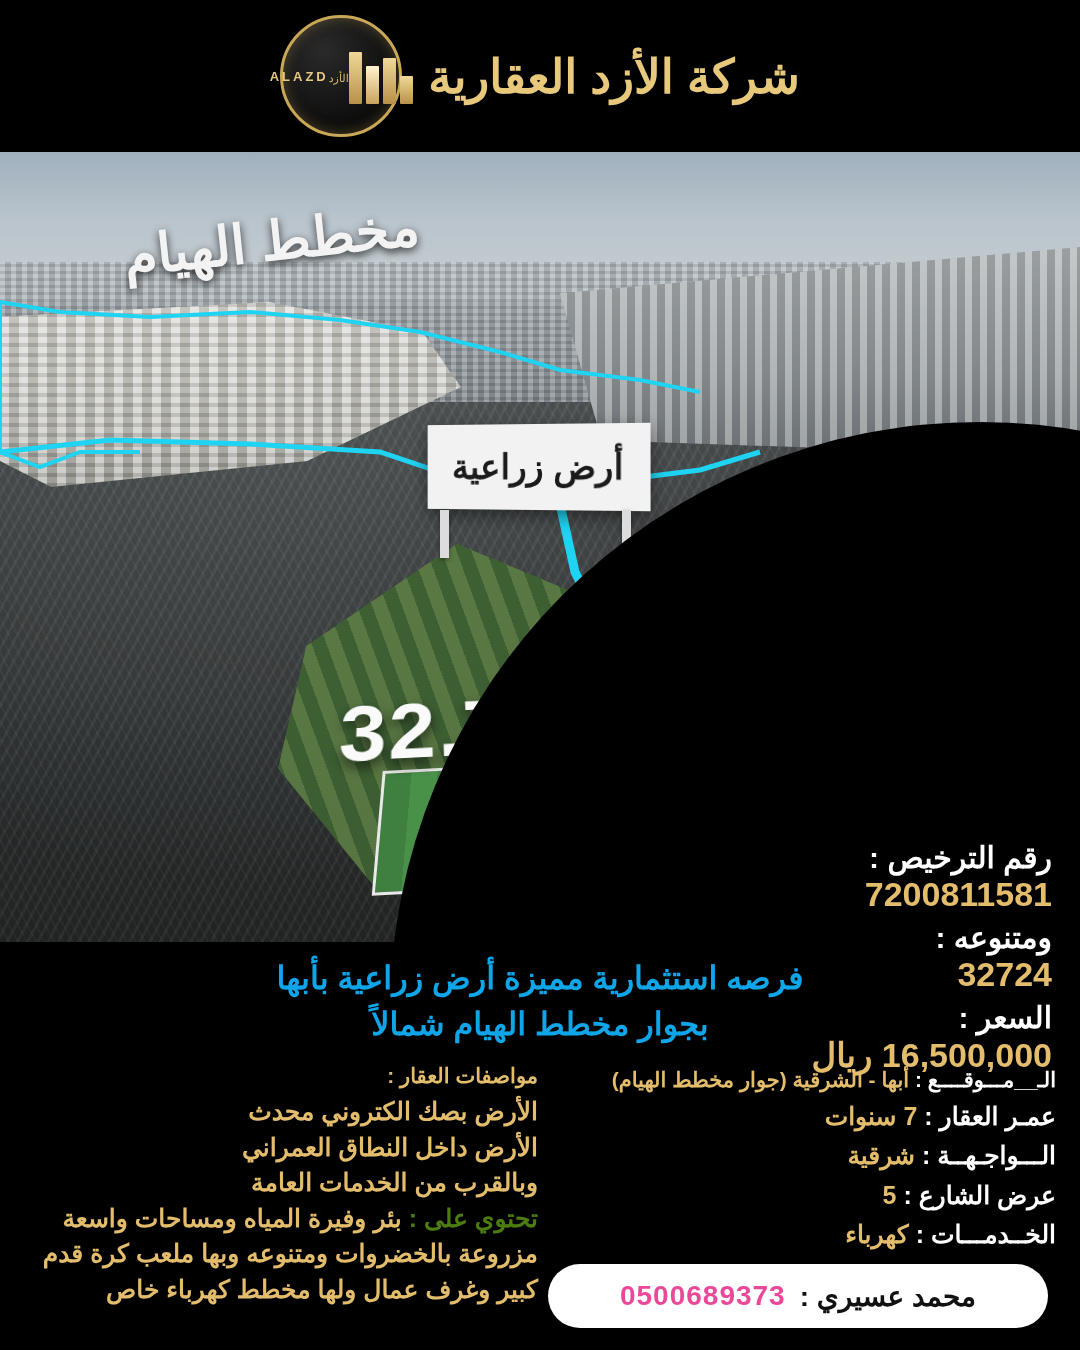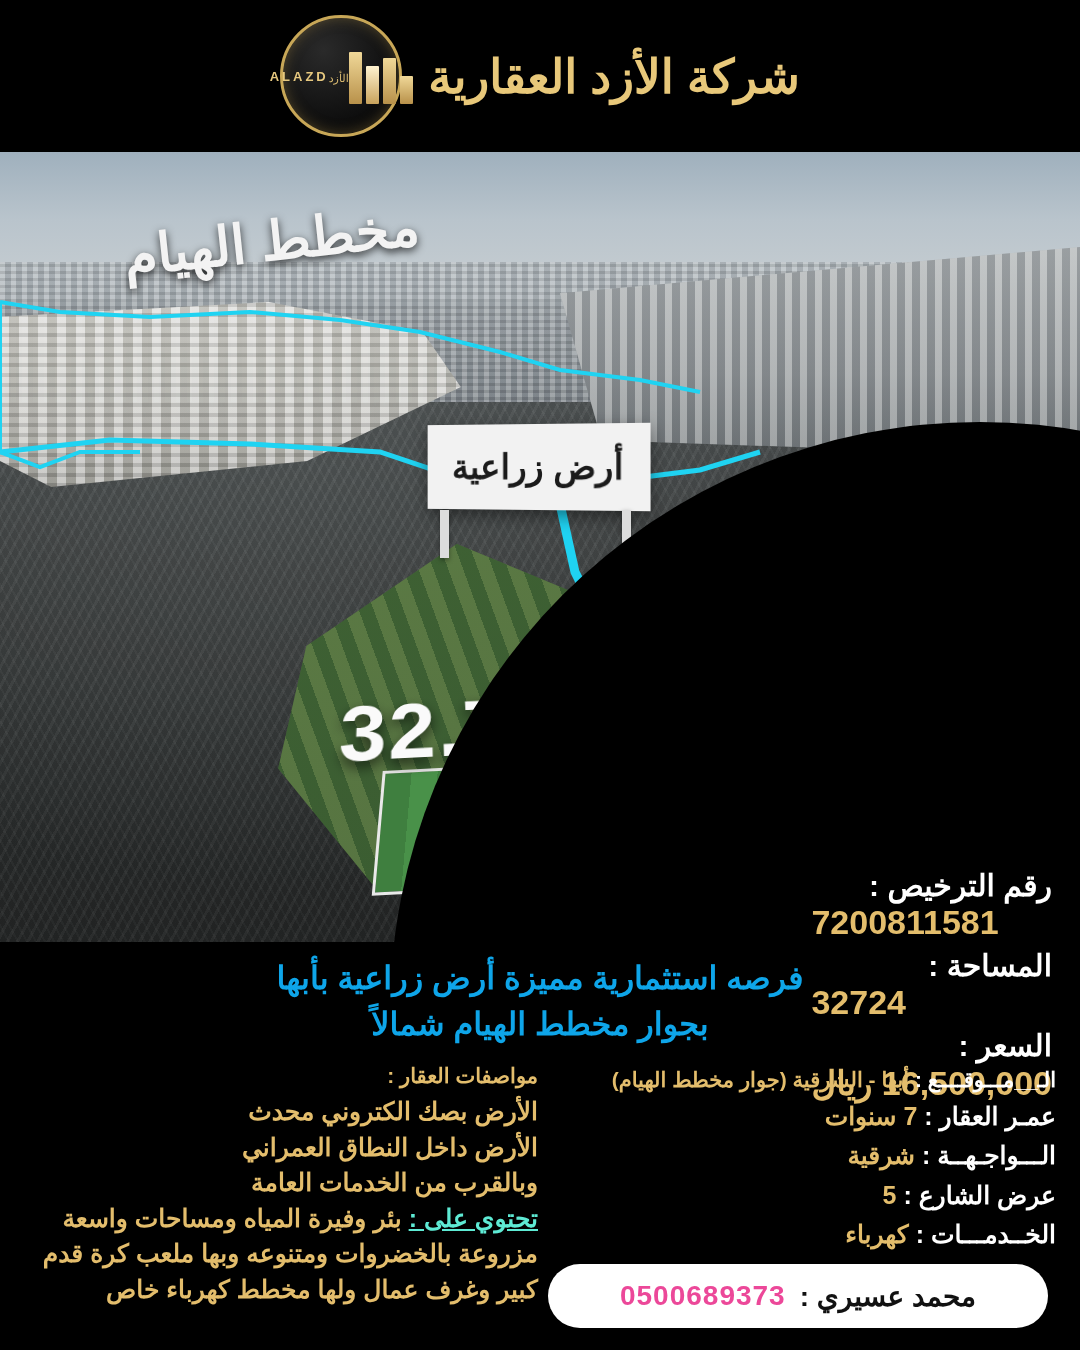--- a/index.html
+++ b/index.html
@@ -206,31 +206,31 @@
     top: 150px; right: -230px;
     width: 1180px; height: 1180px;
     background: #000;
     border-radius: 50%;
     transform: translate(260px, 120px);
   }
 
   
   .key-info {
     position: absolute;
-    top: 868px; right: 28px;
+    top: 840px; right: 28px;
     text-align: left;
     direction: rtl;
     z-index: 6;
   }
   .key-info .row { margin-bottom: 2px; }
   .key-info .k {
     font-size: 30px; font-weight: bold; color: #ffffff; display: block; text-align: right;
   }
   .key-info .v {
-    font-size: 34px; font-weight: bold; color: #e3bd6c; display: block; text-align: left;
+    font-size: 34px; font-weight: bold; color: #e3bd6c; display: block; text-align: right;
     margin-bottom: 6px;
   }
   .headline-block {
     position: absolute;
     top: 955px; right: 0; width: 1080px;
     padding: 0 26px;
     text-align: center;
     z-index: 6;
   }
   .headline-block p {
@@ -258,21 +258,21 @@
   .spec-line .lbl { color: #ffffff; }
   .spec-line .val { color: #e3bd6c; }
   .spec-line.small { font-size: 21px; }
   .col-title {
     font-size: 21px; font-weight: bold; color: #e3bd6c; margin-bottom: 6px; text-align: right;
   }
   .feat-line {
     font-size: 25px; font-weight: bold; color: #e3bd6c; line-height: 1.42;
     text-align: right;
   }
-  .feat-line .white { color: #5eead4; text-decoration: underline; }
+  .feat-line .white { color: #4d7c0f; }
 
   
   .contact {
     position: absolute;
     bottom: 22px; right: 32px;
     width: 500px; height: 64px;
     background: #ffffff;
     border-radius: 34px;
     display: flex; align-items: center; justify-content: center;
     gap: 14px;
@@ -334,21 +334,21 @@
 
     <div class="curve-mask"></div>
   </div>
 
   <div class="key-info">
     <div class="row">
       <span class="k">رقم الترخيص :</span>
       <span class="v">7200811581</span>
     </div>
     <div class="row">
-      <span class="k">المساحة :</span>
+      <span class="k">ومتنوعه :</span>
       <span class="v">32724</span>
     </div>
     <div class="row">
       <span class="k">السعر :</span>
       <span class="v">16,500,000 ريال</span>
     </div>
   </div>
 
   <div class="headline-block">
     <p>فرصه استثمارية مميزة أرض زراعية بأبها</p>

